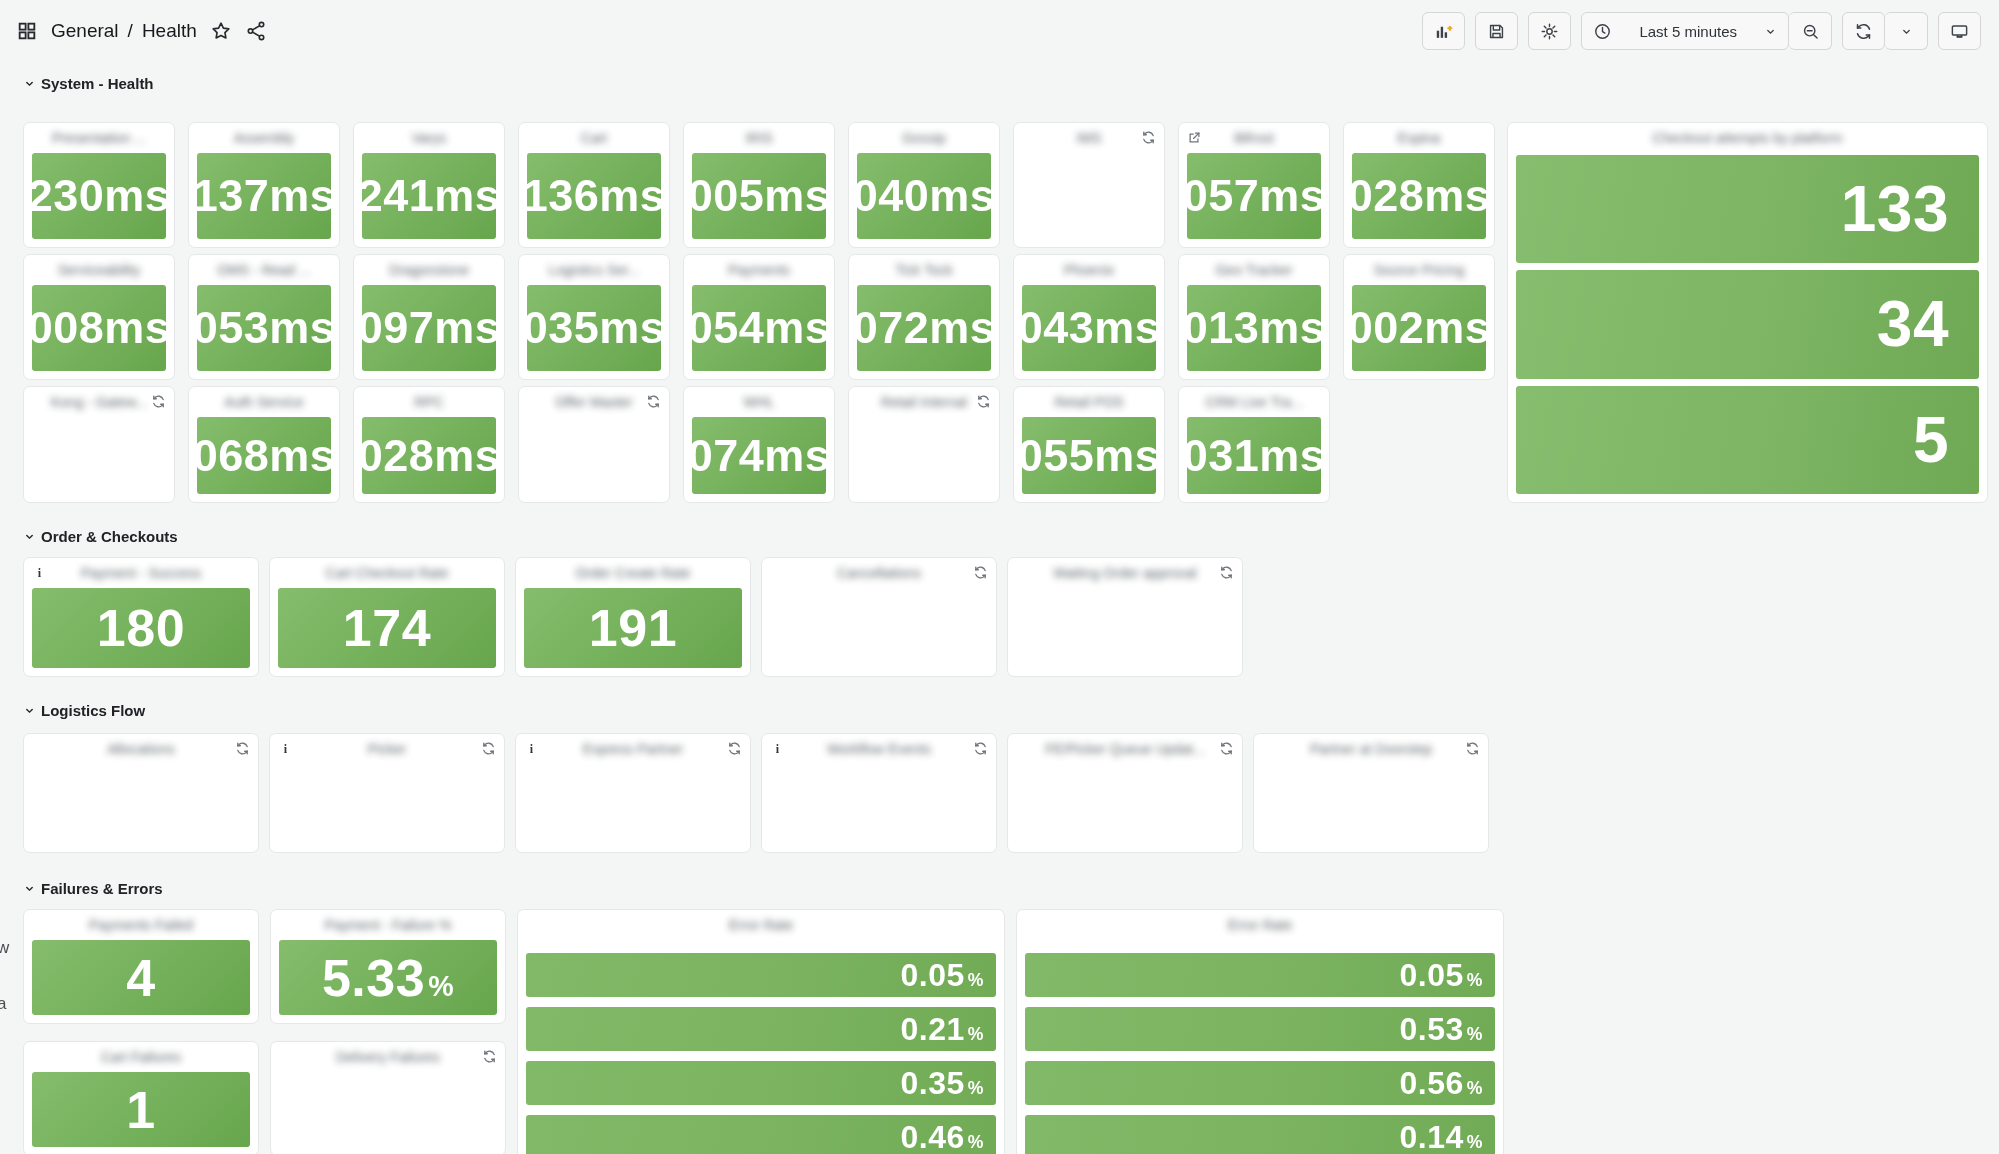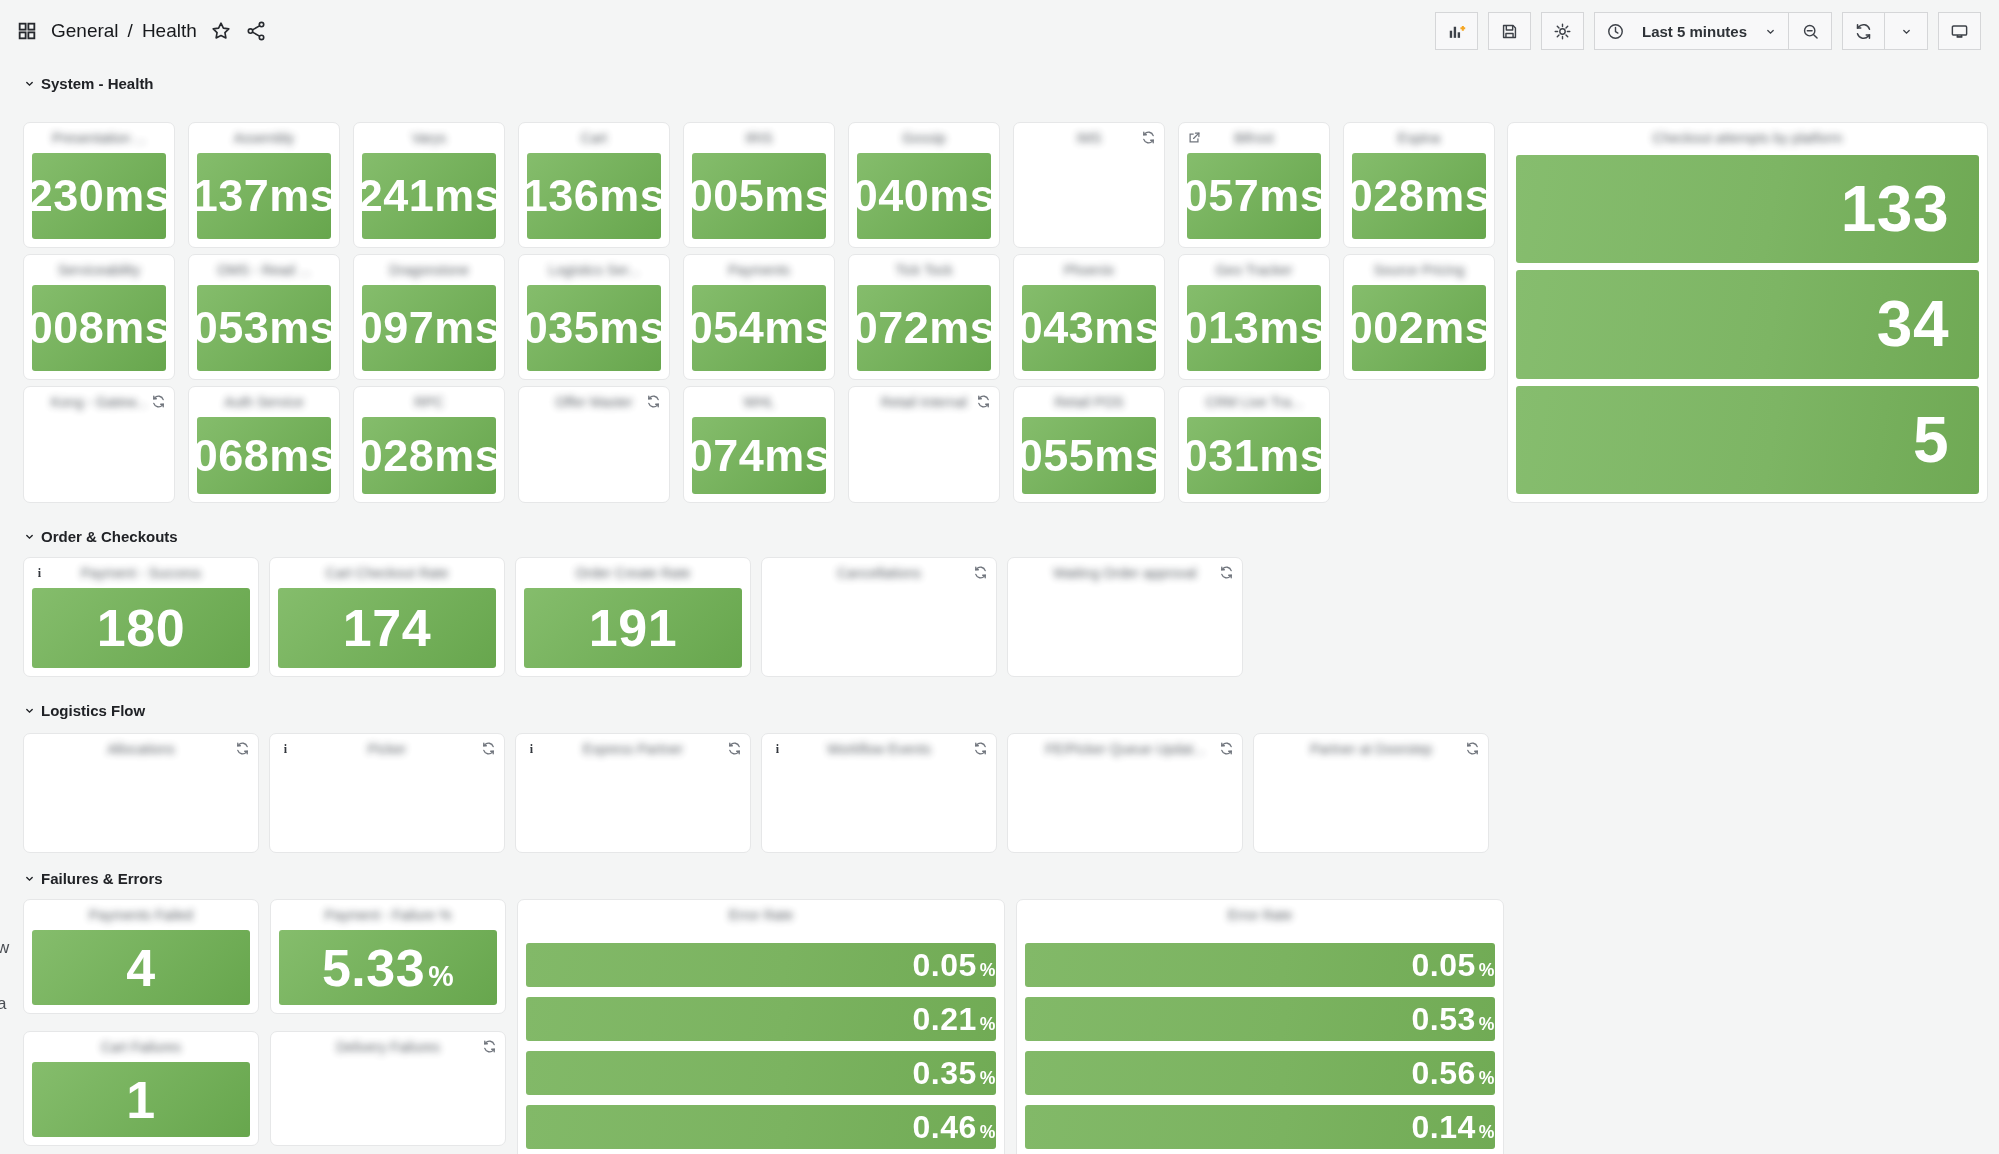--- a/index.html
+++ b/index.html
@@ -6,36 +6,36 @@
   html,body{width:1999px;height:1154px}
   body{overflow:hidden;background:#f4f5f5;font-family:"Liberation Sans",sans-serif;position:relative;color:#202226}
 
   
   .topbar{height:62px;display:flex;align-items:center;justify-content:space-between;padding:0 18px 0 16px;background:#f4f5f5}
   .tb-left{display:flex;align-items:center;gap:13px}
   .tb-left .hicon svg{width:22px;height:22px;display:block}
   .breadcrumb{display:flex;align-items:center;gap:9px;font-size:19px;color:#17191c}
   .breadcrumb .crumb{cursor:pointer}
   .tb-right{display:flex;align-items:center;gap:10px}
-  .tbtn{height:38px;min-width:43px;display:inline-flex;align-items:center;justify-content:center;gap:17px;
-        border:1px solid #d5d6d8;border-radius:0;background:#f8f8f9;color:#2f3338;font-size:15px;
-        font-weight:700;padding:0 11px;cursor:pointer;font-family:inherit}
+  .tbtn{height:38px;min-width:43px;display:inline-flex;align-items:center;justify-content:center;gap:27px;
+        border:1px solid #d5d6d8;border-radius:6px;background:#f8f8f9;color:#2f3338;font-size:15px;
+        font-weight:400;padding:0 11px;cursor:pointer;font-family:inherit}
   .tbtn svg{width:19px;height:19px;display:block}
   .tbtn .small svg{width:13px;height:13px}
   .tgroup{display:flex}
   .tgroup .tbtn+.tbtn{border-left:0}
   .icon{display:inline-flex;align-items:center;justify-content:center}
 
   
   main{padding:0 0 0 23px}
   .section-header{display:flex;align-items:center;gap:5px;height:26px;margin:20px 0 8px;font-size:15px;
                   font-weight:700;color:#202226;cursor:pointer;width:max-content}
   .sec0 .section-header{margin:8px 0 26px}
   .sec2 .section-header{margin-bottom:10px}
-  .sec3 .section-header{margin-top:12px}
+  .sec3 .section-header{margin-top:22px}
   .sec-caret svg{width:13px;height:13px;display:block}
 
   
   .panel{background:#fff;border:1px solid #e6e7e8;border-radius:7px;display:flex;flex-direction:column;position:relative}
   .panel-header{height:30px;flex:none;display:flex;align-items:center;justify-content:center;position:relative;
                 font-size:14px;color:#4e545b;cursor:pointer}
   .panel-title{max-width:80%;white-space:nowrap;overflow:hidden}
   .panel-title.blurred{filter:blur(3.5px);opacity:.9}
   .icon.corner{position:absolute;top:7px;width:15px;height:15px}
   .icon.corner svg{width:15px;height:15px;display:block}
@@ -49,21 +49,21 @@
   .vwrap{display:inline-flex;align-items:baseline;font-weight:700;letter-spacing:.5px}
   .val-md{font-size:45px}
   .val-lg{font-size:52px}
   .bar-val{font-size:32px}
   .bar-val-xl{font-size:64px}
   .sfx{font-size:.55em;margin-left:3px;font-weight:700}
 
   .bars{display:flex;flex-direction:column;gap:10px;margin:13px 8px 8px;flex:1;overflow:hidden}
   .bars.big{gap:7px;margin:2px 8px 8px}
   .hbar{height:44px;flex:none;border-radius:3px;color:#fff;display:flex;align-items:center;justify-content:flex-end;
-        background:linear-gradient(100deg,#82b968 0%,#7bb360 55%,#71ab55 100%)}
+        padding-right:12px;background:linear-gradient(100deg,#82b968 0%,#7bb360 55%,#71ab55 100%)}
   .hbar.xl{height:auto;flex:1;padding-right:30px;background:linear-gradient(100deg,#86bd6e 0%,#7db564 55%,#6fa954 100%)}
 
   
   .sh-wrap{display:flex;gap:12px}
   .sh-grid{display:grid;grid-template-columns:repeat(9,152px);grid-template-rows:126px 126px 117px;gap:6px 13px}
   .side-panel{width:481px;height:381px}
   .prow{display:flex;gap:10px}
   .wide{width:236px;height:120px}
   .short{height:115px}
   .fail-wrap{display:flex;gap:11px;align-items:flex-start}

